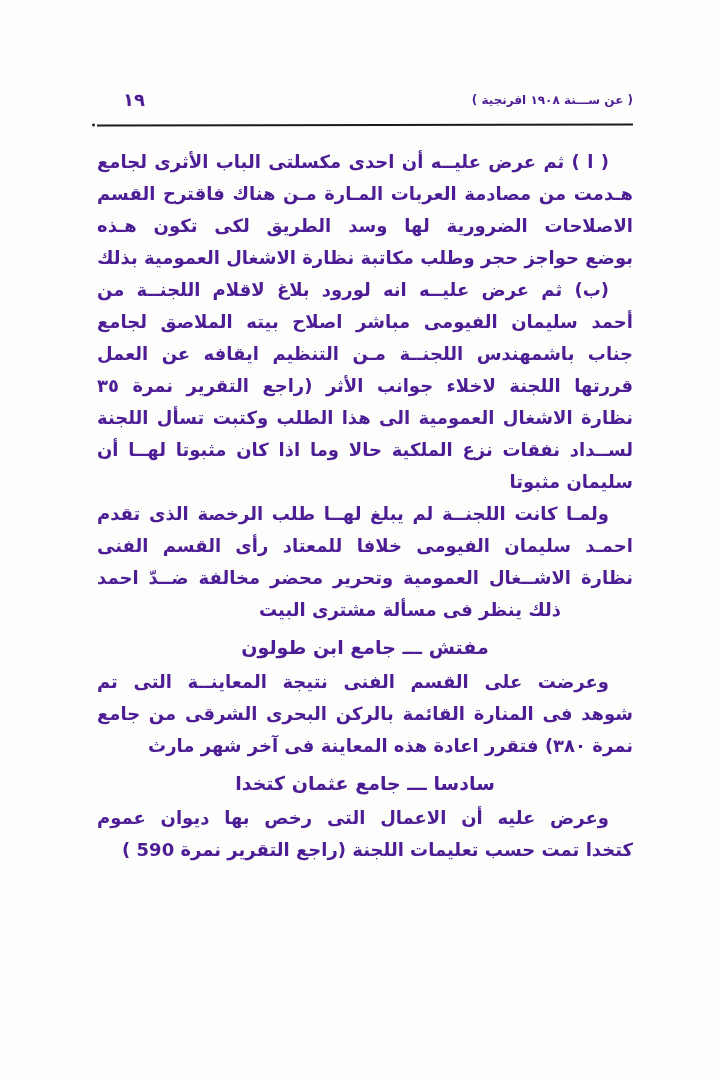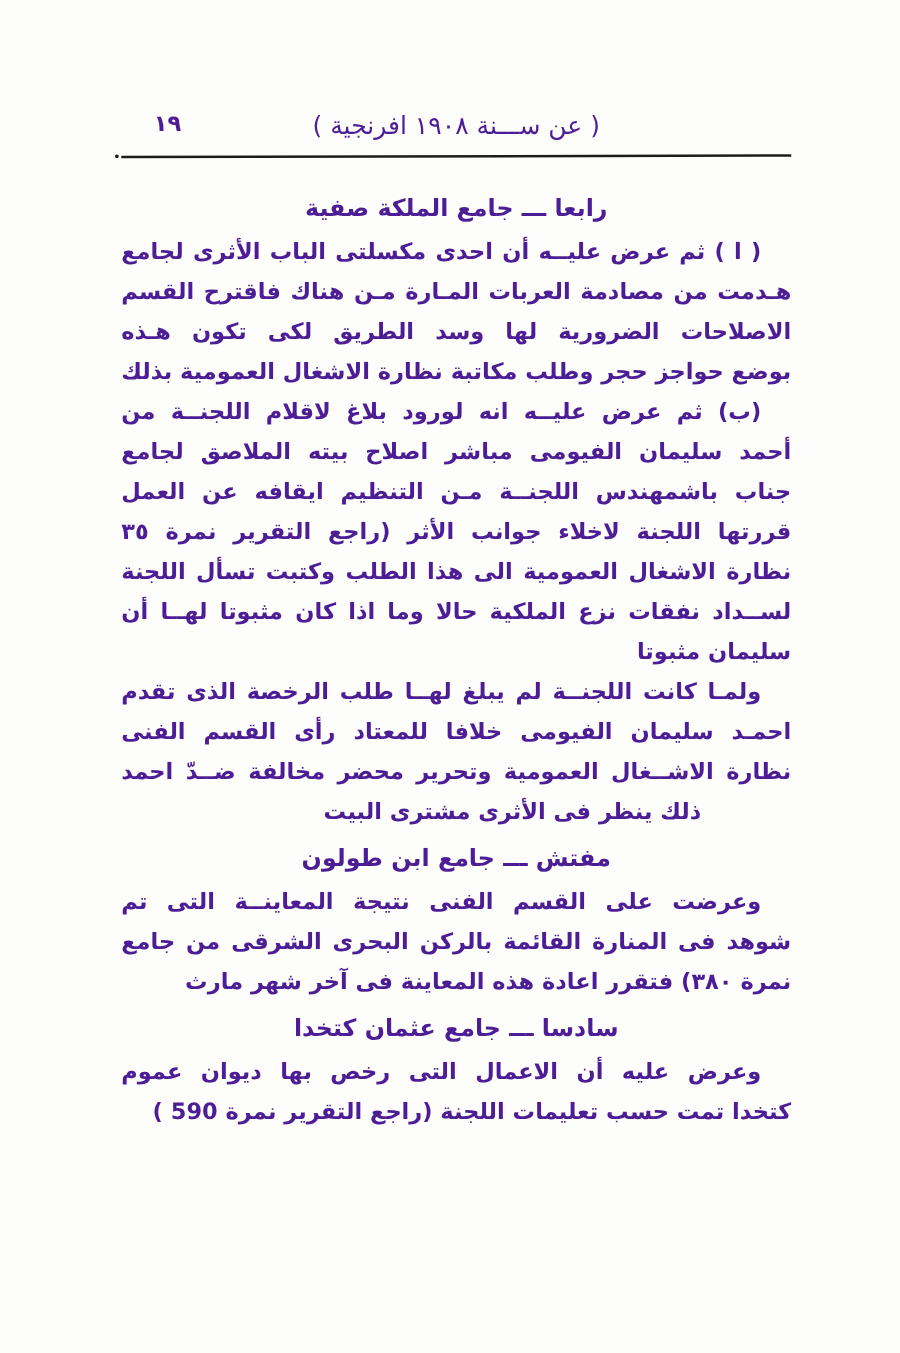--- a/index.html
+++ b/index.html
@@ -7,21 +7,21 @@
     position:relative;width:720px;height:1082px;background:#fdfdfb;
     font-family:"DejaVu Sans",sans-serif;color:#4c1d95;overflow:hidden;
   }
   .content{position:absolute;left:97px;top:0;width:536px;direction:rtl;}
   .pagehead{position:absolute;top:86px;left:0;width:100%;height:30px;}
   .pagenum{
     position:absolute;left:26px;top:3px;font-size:18px;font-weight:bold;
     direction:rtl;letter-spacing:1px;
   }
   .headtitle{
-    text-align:center;font-size:20px;font-weight:normal;direction:rtl;line-height:28px;
+    font-size:12px;font-weight:bold;direction:rtl;line-height:28px;
   }
   .rule{
     position:absolute;top:124px;left:0;width:100%;height:2px;background:#1c1c1c;
     transform:rotate(-0.12deg);
   }
   .rule::before{
     content:"";position:absolute;left:-5px;top:-1px;width:3px;height:3px;
     background:#1c1c1c;border-radius:50%;
   }
   .sections{position:absolute;top:146px;left:0;width:100%;}
@@ -45,41 +45,40 @@
   <div class="content">
 
     <div class="pagehead">
       <span class="pagenum">١٩</span>
       <div class="headtitle">( عن ســـنة ١٩٠٨ افرنجية )</div>
     </div>
 
     <div class="rule"></div>
 
     <div class="sections">
-        <div class="heading">رابعا ـــ جامع الملكة صفية</div>
         <div class="paragraph">
           <div class="line first">( ا ) ثم عرض عليــه أن احدى مكسلتى الباب الأثرى لجامع الملكة صفية</div>
           <div class="line mid">هـدمت من مصادمة العربات المـارة مـن هناك فاقترح القسم الفنى اجراء</div>
           <div class="line mid">الاصلاحات الضرورية لها وسد الطريق لكى تكون هـذه الاصلاحات نهائية</div>
           <div class="line end">بوضع حواجز حجر وطلب مكاتبة نظارة الاشغال العمومية بذلك</div>
         </div>
         <div class="paragraph">
           <div class="line first">(ب) ثم عرض عليــه انه لورود بلاغ لاقلام اللجنــة من مفتش الآثار بأن</div>
           <div class="line mid">أحمد سليمان الفيومى مباشر اصلاح بيته الملاصق لجامع الملكة صفية ولذلك طلب</div>
           <div class="line mid">جناب باشمهندس اللجنــة مـن التنظيم ايقافه عن العمل بمناسبة نزع الملكية التى</div>
           <div class="line mid">قررتها اللجنة لاخلاء جوانب الأثر (راجع التقرير نمرة ٣٥ والمحضر نمرة ٢٧) فأجابته</div>
           <div class="line mid">نظارة الاشغال العمومية الى هذا الطلب وكتبت تسأل اللجنة عما اذا كانت مستعدة</div>
           <div class="line mid">لســداد نفقات نزع الملكية حالا وما اذا كان مثبوتا لهــا أن البيت ملك أحمـد</div>
           <div class="line end">سليمان مثبوتا</div>
         </div>
         <div class="paragraph">
           <div class="line first">ولمـا كانت اللجنــة لم يبلغ لهــا طلب الرخصة الذى تقدم الى التنظيم من</div>
           <div class="line mid">احمـد سليمان الفيومى خلافا للمعتاد رأى القسم الفنى الاستيضاح عن ذلك من</div>
           <div class="line mid">نظارة الاشــغال العمومية وتحرير محضر مخالفة ضــدّ احمد سليمان الفيومى وبعد</div>
-          <div class="line end" style="padding-right: 72px;">ذلك ينظر فى الأثرى مشترى البيت</div>
+          <div class="line end" style="padding-right: 72px;">ذلك ينظر فى مسألة مشترى البيت</div>
         </div>
         <div class="heading">مفتش ـــ جامع ابن طولون</div>
         <div class="paragraph">
           <div class="line first">وعرضت على القسم الفنى نتيجة المعاينــة التى تم اجراؤها عن الميلان الذى</div>
           <div class="line mid">شوهد فى المنارة القائمة بالركن البحرى الشرقى من جامع ابن طولون (راجع التقرير</div>
           <div class="line end">نمرة ٣٨٠) فتقرر اعادة هذه المعاينة فى آخر شهر مارث التالى</div>
         </div>
         <div class="heading">سادسا ـــ جامع عثمان كتخدا</div>
         <div class="paragraph">
           <div class="line first">وعرض عليه أن الاعمال التى رخص بها ديوان عموم الاوقاف فى جامع عثمان</div>

